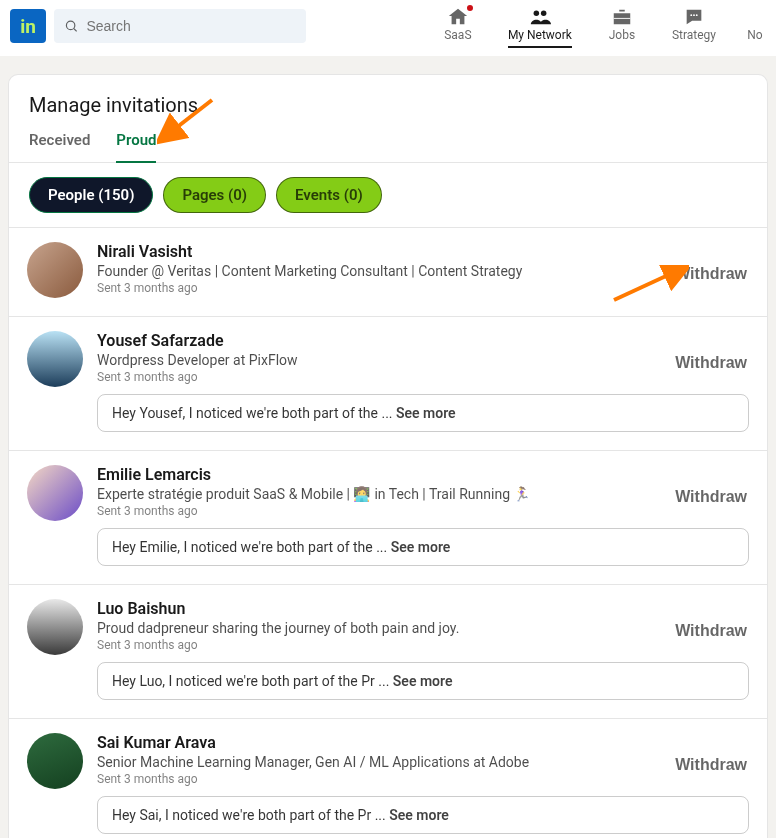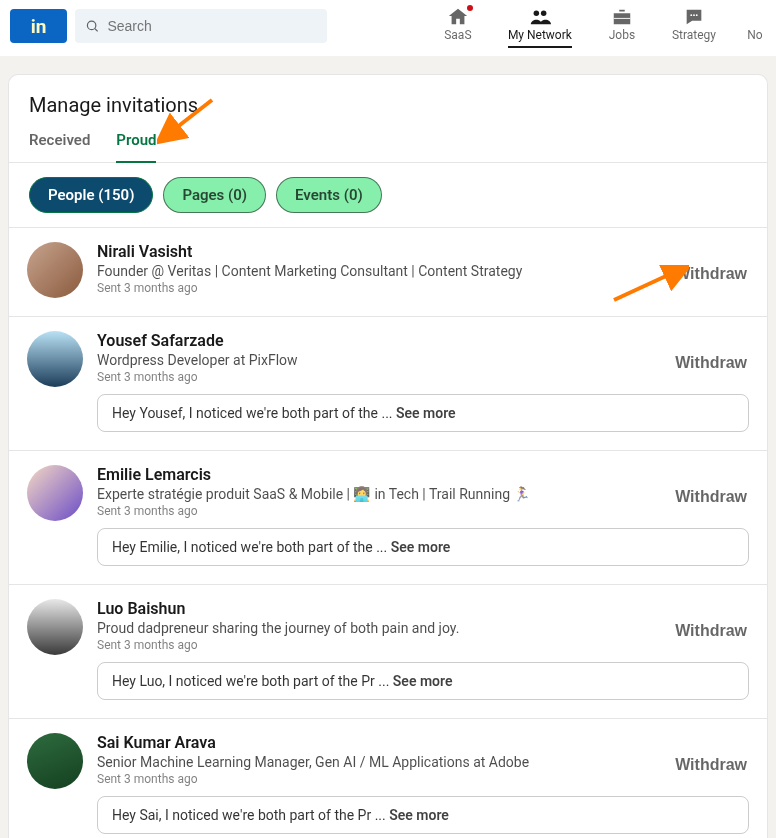--- a/index.html
+++ b/index.html
@@ -12,23 +12,23 @@
   }
   
   .topbar {
     display: flex;
     align-items: center;
     padding: 4px 10px 8px;
     background: #fff;
     position: relative;
   }
   .logo {
-    width: 57px; height: 34px;
+    width: 36px; height: 34px;
     background: #0A66C2;
-    color: #fef9c3;
+    color: #bef264;
     font-weight: 700;
     font-size: 19px;
     display: flex;
     align-items: center;
     justify-content: center;
     border-radius: 4px;
     margin-right: 8px;
   }
   .searchbox {
     flex: 0 0 252px;
@@ -113,25 +113,25 @@
     gap: 10px;
     padding: 14px 20px;
   }
   .pill {
     border: 1px solid rgba(0,0,0,0.5);
     border-radius: 22px;
     padding: 8px 18px;
     font-size: 15px;
     font-weight: 600;
     color: rgba(0,0,0,0.7);
-    background: #86efac;
+    background: #84cc16;
     cursor: pointer;
   }
   .pill.active {
-    background: #0c4a6e;
+    background: #0f172a;
     border-color: #057642;
     color: #fff;
   }
   .list { }
   .item {
     border-top: 1px solid rgba(0,0,0,0.1);
     padding: 14px 18px 18px;
     display: flex;
     gap: 14px;
   }

